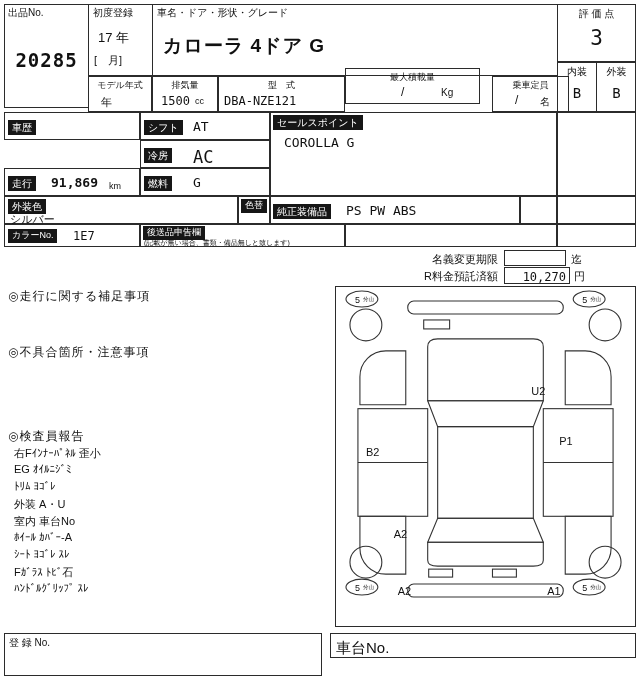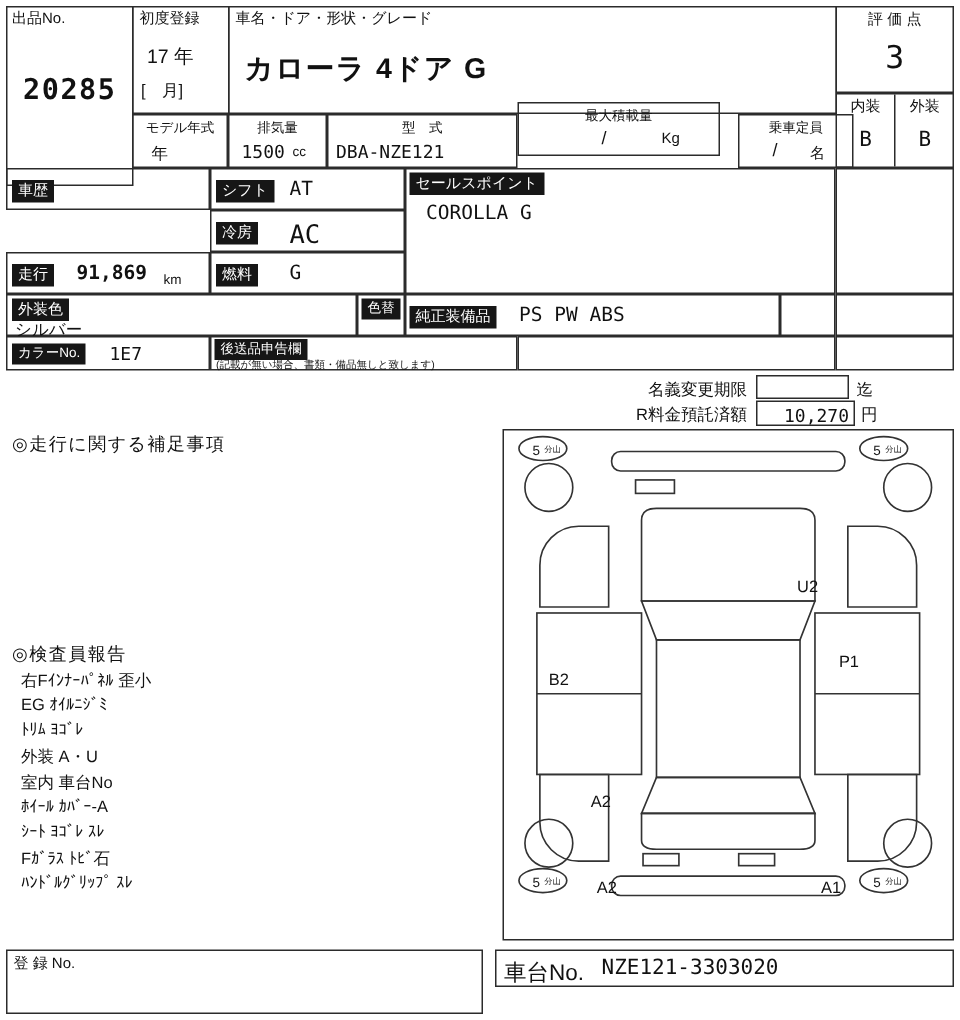--- a/index.html
+++ b/index.html
@@ -14,21 +14,21 @@
   .c{text-align:center;}
   .note-head{font-size:12px;letter-spacing:1px;white-space:nowrap;}
   .report-item{height:17px;font-size:11px;white-space:nowrap;}
   svg text{font-family:"Liberation Sans","DejaVu Sans",sans-serif;}
 </style>
 </head>
 <body>
 
 <div class="sheet">
 
-  <div class="box" style="left:4px;top:4px;width:85px;height:120px">
+  <div class="box" style="left:4px;top:4px;width:85px;height:104px">
     <span class="abs lbl" style="left:3px;top:2px">出品No.</span>
     <div class="abs mono c" style="left:0;top:44px;width:100%;font-size:19px;font-weight:bold;letter-spacing:1px">20285</div>
   </div>
 
   <div class="box" style="left:88px;top:4px;width:65px;height:72px">
     <span class="abs lbl" style="left:4px;top:2px">初度登録</span>
     <div class="abs" style="left:9px;top:24px;font-size:13px">17 年</div>
     <div class="abs" style="left:5px;top:48px;font-size:11px">[　月]</div>
   </div>
 
@@ -137,20 +137,21 @@
   <div class="box" style="left:504px;top:250px;width:62px;height:16px"></div>
   <div class="abs" style="left:571px;top:252px;font-size:11px">迄</div>
 
   <div class="abs" style="left:380px;top:269px;width:118px;text-align:right;font-size:11px">R料金預託済額</div>
   <div class="box" style="left:504px;top:267px;width:66px;height:17px">
     <div class="abs mono" style="right:3px;top:2px;font-size:12px">10,270</div>
   </div>
   <div class="abs" style="left:574px;top:269px;font-size:11px">円</div>
 
   <div class="abs note-head" style="left:8px;top:288px">◎走行に関する補足事項</div>
+  <div class="abs note-head" style="left:8px;top:344px">◎不具合箇所・注意事項</div>
   <div class="abs note-head" style="left:8px;top:428px">◎検査員報告</div>
 
   <div class="abs" style="left:14px;top:446px">
     <div class="report-item">右Fｲﾝﾅｰﾊﾟﾈﾙ 歪小</div>
     <div class="report-item">EG ｵｲﾙﾆｼﾞﾐ</div>
     <div class="report-item">ﾄﾘﾑ ﾖｺﾞﾚ</div>
     <div class="report-item">外装 A・U</div>
     <div class="report-item">室内 車台No</div>
     <div class="report-item">ﾎｲｰﾙ ｶﾊﾞｰ-A</div>
     <div class="report-item">ｼｰﾄ ﾖｺﾞﾚ ｽﾚ</div>
@@ -212,16 +213,15 @@
         <text x="255" y="303" font-size="5.5">分山</text>
       </g>
     </svg>
   </div>
 
   <div class="box" style="left:4px;top:633px;width:318px;height:43px">
     <span class="abs lbl" style="left:4px;top:3px">登 録 No.</span>
   </div>
   <div class="box" style="left:330px;top:633px;width:306px;height:25px">
     <span class="abs" style="left:5px;top:5px;font-size:15px">車台No.</span>
-    <div class="abs mono" style="left:70px;top:3px;font-size:14px">NZE121-3303020</div>
   </div>
 
 </div>
 
 </body></html>

